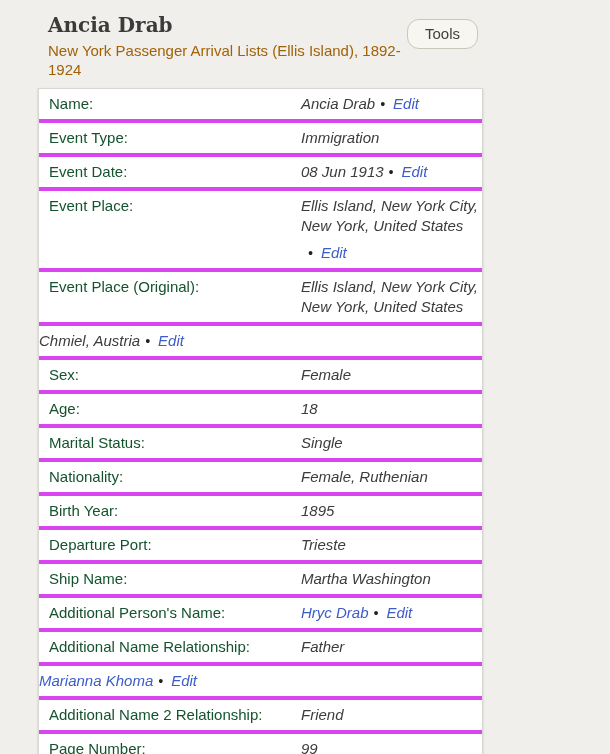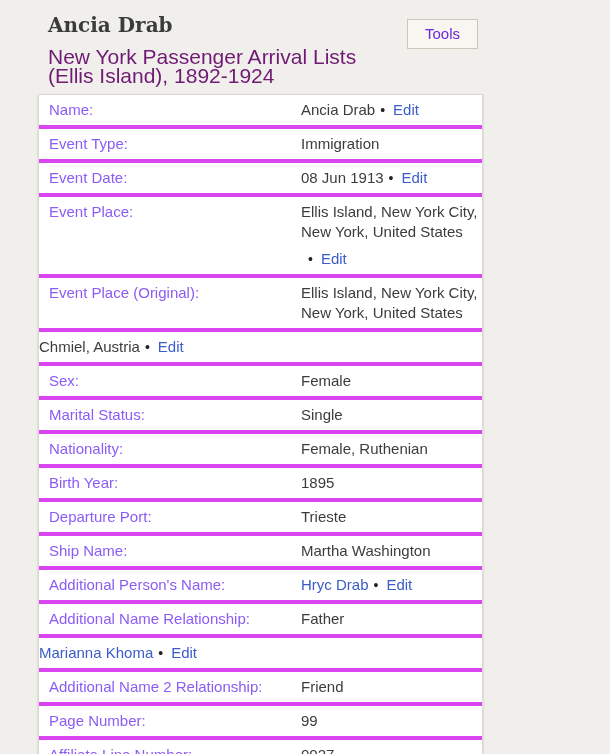--- a/index.html
+++ b/index.html
@@ -22,32 +22,32 @@
     padding: 12px 22px 9px 48px;
   }
   .page-title {
     font-family: "DejaVu Serif", serif;
     font-size: 20px;
     font-weight: bold;
     color: #3b3b3b;
     line-height: 26px;
   }
   .subtitle {
-    font-size: 21px;
-    color: #701a75;
+    font-size: 15px;
+    color: #a16207;
     line-height: 19px;
-    margin-top: 9px;
+    margin-top: 3px;
   }
   .tools-btn {
     font-family: "Liberation Sans", sans-serif;
     font-size: 15px;
-    color: #6d28d9;
+    color: #404040;
     background: #f7f6f1;
     border: 1px solid #c9c6ba;
-    border-radius: 0;
+    border-radius: 12px;
     padding: 5px 17px 6px 17px;
     margin-top: 7px;
     cursor: pointer;
   }
   .record-table {
     margin: 0 17px 0 38px;
     background: #ffffff;
     border: 1px solid #d8d7d4;
     box-shadow: 0 1px 2px rgba(0,0,0,0.18);
   }
@@ -58,26 +58,27 @@
   }
   .row:first-child { border-top: none; }
   .cell {
     font-size: 15px;
     line-height: 20px;
   }
   .cell.label {
     width: 262px;
     flex: 0 0 262px;
     padding-left: 10px;
-    color: #8b5cf6;
+    color: #14532d;
   }
   .cell.value {
     flex: 1;
     padding-right: 4px;
     color: #3c3c3c;
+    font-style: italic;
   }
   a.link {
     color: #3b5cc9;
     text-decoration: none;
   }
   .bullet {
     color: #222222;
     margin: 0 8px 0 5px;
     font-size: 14px;
   }
@@ -120,20 +121,24 @@
         <div class="cell value"><span>Ellis Island, New York City, New York, United States</span></div>
       </div>
       <div class="row">
         <div class="cell value"><span>Chmiel, Austria</span><span><span class="bullet">•</span><a href="#" class="link">Edit</a></span></div>
       </div>
       <div class="row">
         <div class="cell label">Sex:</div>
         <div class="cell value"><span>Female</span></div>
       </div>
       <div class="row">
+        <div class="cell label">Age:</div>
+        <div class="cell value"><span>18</span></div>
+      </div>
+      <div class="row">
         <div class="cell label">Marital Status:</div>
         <div class="cell value"><span>Single</span></div>
       </div>
       <div class="row">
         <div class="cell label">Nationality:</div>
         <div class="cell value"><span>Female, Ruthenian</span></div>
       </div>
       <div class="row">
         <div class="cell label">Birth Year:</div>
         <div class="cell value"><span>1895</span></div>

